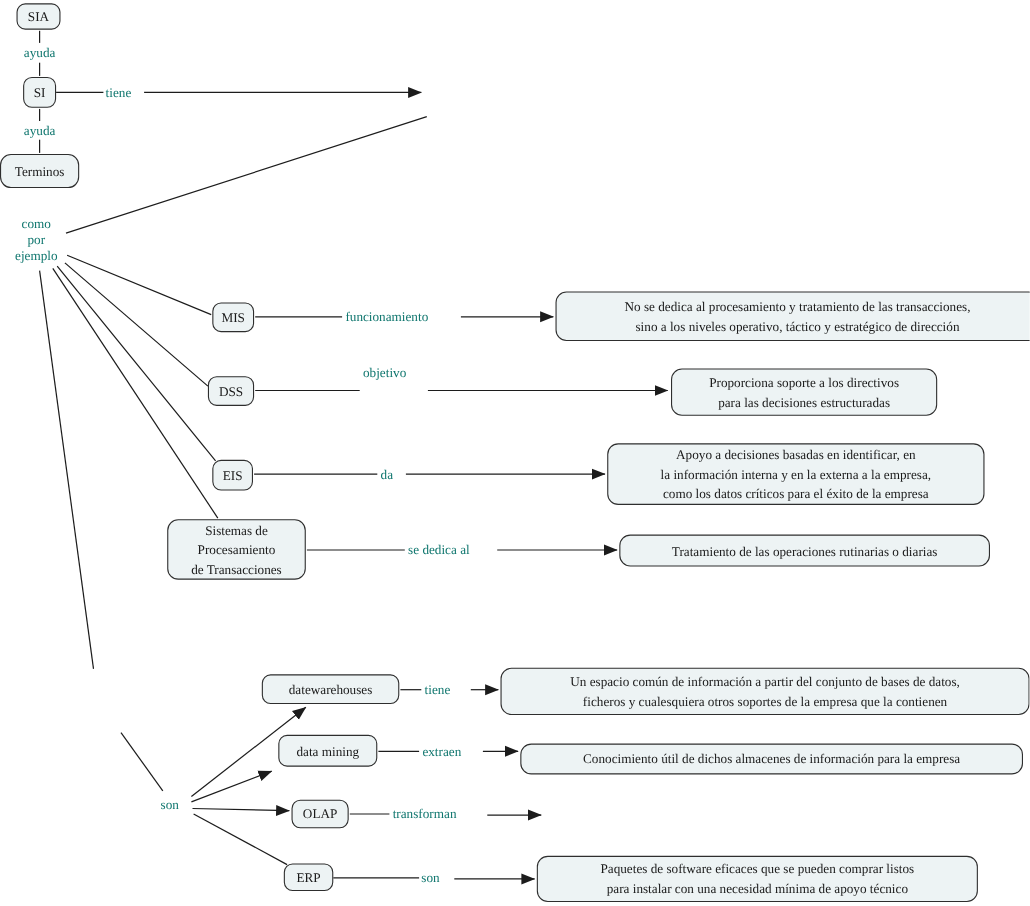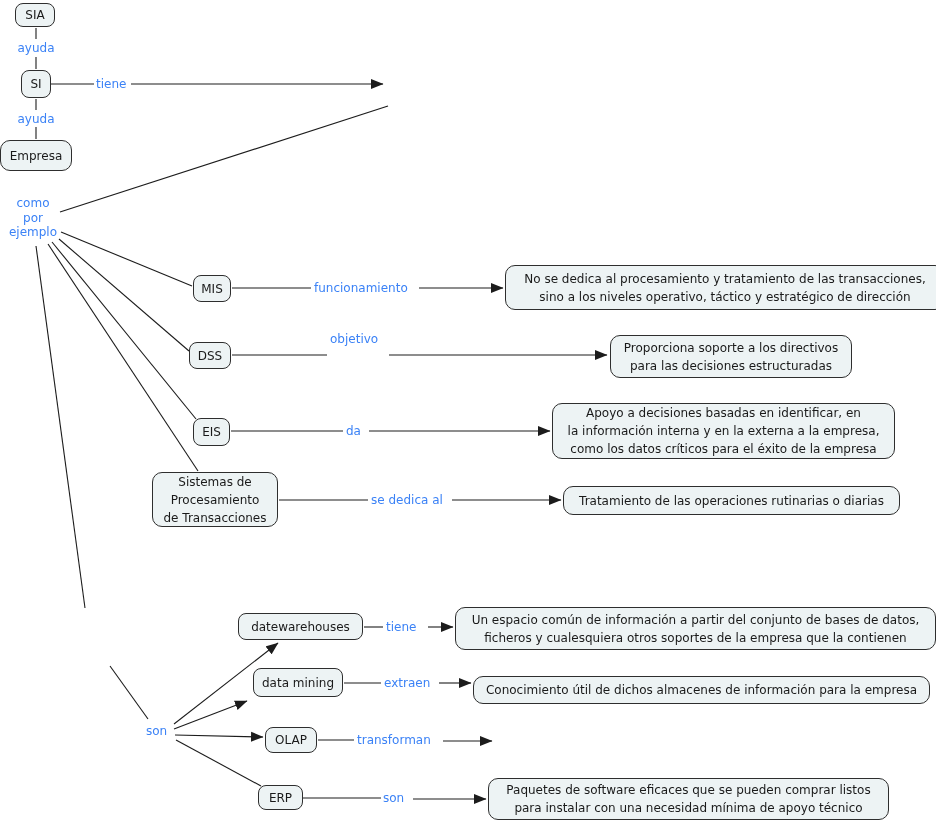--- a/index.html
+++ b/index.html
@@ -2,33 +2,33 @@
 <html><head>
 <meta charset="utf-8">
 <style>
   html,body{margin:0;padding:0;}
   body{
     width:936px;height:824px;position:relative;overflow:hidden;
     background:#ffffff;
     font-family:"DejaVu Sans","Liberation Sans",sans-serif;
     color:#1a1a1a;
   }
-  #canvas{position:absolute;inset:0;width:756px;height:824px;}
+  #canvas{position:absolute;inset:0;width:756px;height:824px;font-family:Liberation Serif, serif;}
   svg.edges{position:absolute;left:0;top:0;pointer-events:none;}
   .node{
     position:absolute;box-sizing:border-box;
     background:#edf3f4;border:1px solid #2e2e2e;border-radius:10px;
     display:flex;align-items:center;justify-content:center;
     font-size:12px;line-height:1.5;text-align:center;white-space:pre;
     color:#1a1a1a;padding:1px 4px;
   }
   .node.sm{border-radius:8px;}
   .lbl{
     position:absolute;font-size:12px;line-height:14.5px;white-space:pre;
-    color:#3b82f6;text-align:center;
+    color:#0f766e;text-align:center;
   }
 </style>
 </head>
 <body>
 
 <div id="canvas">
 
   <svg class="edges" width="936" height="824">
     <defs>
       <marker id="arw" markerUnits="userSpaceOnUse" markerWidth="13" markerHeight="11" viewBox="0 0 13 11" refX="12" refY="5.5" orient="auto">
@@ -67,21 +67,21 @@
       <path d="M439,683 H471" marker-end="url(#arw)"></path>
       <path d="M318,740 H354"></path>
       <path d="M443,741 H492" marker-end="url(#arw)"></path>
       <path d="M303,798 H381"></path>
       <path d="M413,799 H486" marker-end="url(#arw)"></path>
     </g>
   </svg>
 
   <div class="node sm" style="left:15px;top:3px;width:40px;height:24px">SIA</div>
   <div class="node sm" style="left:21px;top:70px;width:30px;height:28px">SI</div>
-  <div class="node" style="left:0px;top:140px;width:72px;height:31px">Empresa</div>
+  <div class="node" style="left:0px;top:140px;width:72px;height:31px">Terminos</div>
 
   <div class="node sm" style="left:193px;top:275px;width:38px;height:27px">MIS</div>
   <div class="node sm" style="left:189px;top:342px;width:42px;height:27px">DSS</div>
   <div class="node sm" style="left:193px;top:418px;width:37px;height:28px">EIS</div>
   <div class="node" style="left:152px;top:472px;width:126px;height:55px">Sistemas de
 Procesamiento
 de Transacciones</div>
 
   <div class="node" style="left:505px;top:265px;width:440px;height:45px">No se dedica al procesamiento y tratamiento de las transacciones,
 sino a los niveles operativo, táctico y estratégico de dirección</div>

